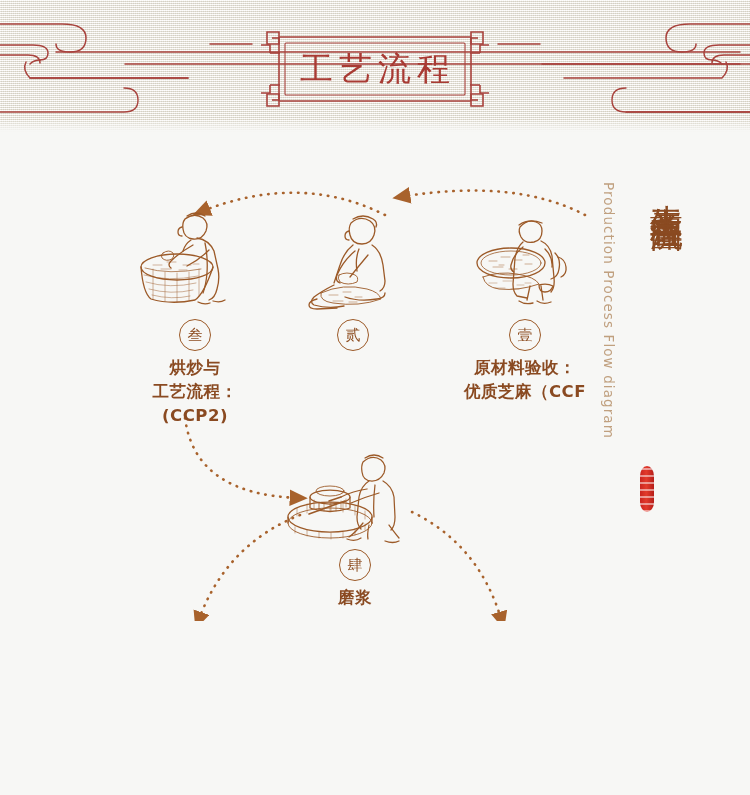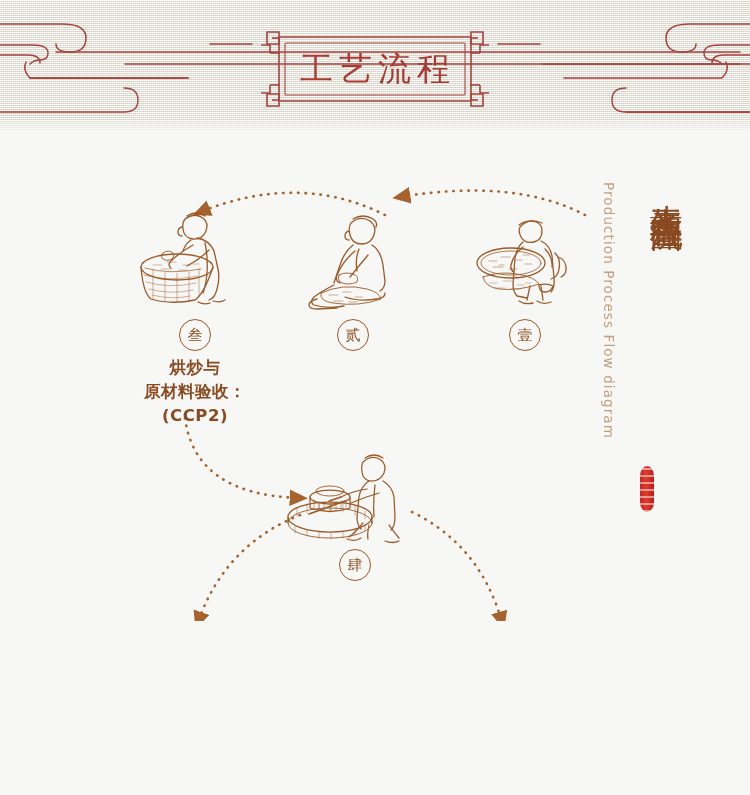--- a/index.html
+++ b/index.html
@@ -204,20 +204,22 @@
           <path d="M24,78 h8 M38,76 h9 M52,80 h7 M30,83 h10 M46,84 h8 M60,78 h6"></path>
         </g>
 
         <path d="M74,80 q8,-2 14,1 q-2,6 -8,6 q-6,0 -6,-7 z"></path>
 
         <path d="M90,48 q6,6 4,16 q-1,8 -8,10"></path>
         <path d="M93,52 q7,2 8,10 q1,7 -5,10"></path>
       </g>
     </svg>
     <div class="numcircle">壹</div>
+    <div class="steplabel">原材料验收：
+优质芝麻（CCF</div>
   </div>
 
   <div class="step" style="left:283px;top:205px;width:140px;">
     <svg class="illus" width="120" height="110" viewBox="0 0 120 110">
       <g fill="none" stroke="#9c5a28" stroke-width="1.3" stroke-linecap="round" stroke-linejoin="round">
 
         <path d="M58,18 q9,-8 19,-2 q7,5 4,14 q-3,9 -12,9 q-10,0 -12,-9 q-2,-7 1,-12 z"></path>
         <path d="M60,14 q10,-6 20,0 q5,3 3,8"></path>
         <path d="M56,26 q-4,1 -4,5 q0,4 4,4"></path>
 
@@ -271,21 +273,21 @@
           <path d="M18,64 v30 M30,67 v29 M42,68 v29 M54,67 v28 M64,64 v27"></path>
         </g>
 
         <g stroke-width="0.55" opacity="0.8">
           <path d="M18,60 h9 M32,57 h9 M48,60 h8 M26,64 h10 M44,65 h8 M58,59 h6"></path>
         </g>
       </g>
     </svg>
     <div class="numcircle">叁</div>
     <div class="steplabel">烘炒与
-原材料验收：(CCP2)</div>
+工艺流程：(CCP2)</div>
   </div>
 
   <div class="step" style="left:285px;top:445px;width:140px;">
     <svg class="illus" width="140" height="100" viewBox="0 0 140 100">
       <g fill="none" stroke="#9c5a28" stroke-width="1.25" stroke-linecap="round" stroke-linejoin="round">
 
         <path d="M78,17 q9,-8 18,-2 q6,5 3,13 q-4,8 -12,8 q-9,0 -10,-9 q-1,-6 1,-10 z"></path>
         <path d="M80,13 q9,-6 18,0"></path>
 
         <path d="M84,36 q-8,5 -10,16 l-2,20 q0,8 4,12"></path>
@@ -312,20 +314,21 @@
 
         <ellipse cx="45" cy="52" rx="20" ry="7"></ellipse>
         <path d="M25,52 v11 q20,7 40,0 v-11"></path>
         <g stroke-width="0.6" opacity="0.9">
           <path d="M29,55 v9 M34,57 v8 M39,58 v8 M45,58 v8 M51,58 v8 M56,56 v8 M61,54 v8"></path>
         </g>
         <ellipse cx="45" cy="46" rx="14" ry="5" stroke-width="0.9"></ellipse>
       </g>
     </svg>
     <div class="numcircle">肆</div>
+    <div class="steplabel">磨浆</div>
   </div>
 
   <div class="step" style="left:125px;top:618px;width:140px;">
     <svg class="illus" width="130" height="100" viewBox="0 0 130 100">
       <g fill="none" stroke="#9c5a28" stroke-width="1.25" stroke-linecap="round" stroke-linejoin="round">
 
         <path d="M66,14 q9,-7 17,-1 q6,5 3,12 q-4,8 -11,8 q-9,0 -10,-9 q-1,-6 1,-10 z"></path>
         <path d="M69,10 q8,-5 16,0 q4,3 2,7"></path>
 
         <path d="M70,33 q-7,5 -9,15 l-2,22 q0,9 4,13"></path>

